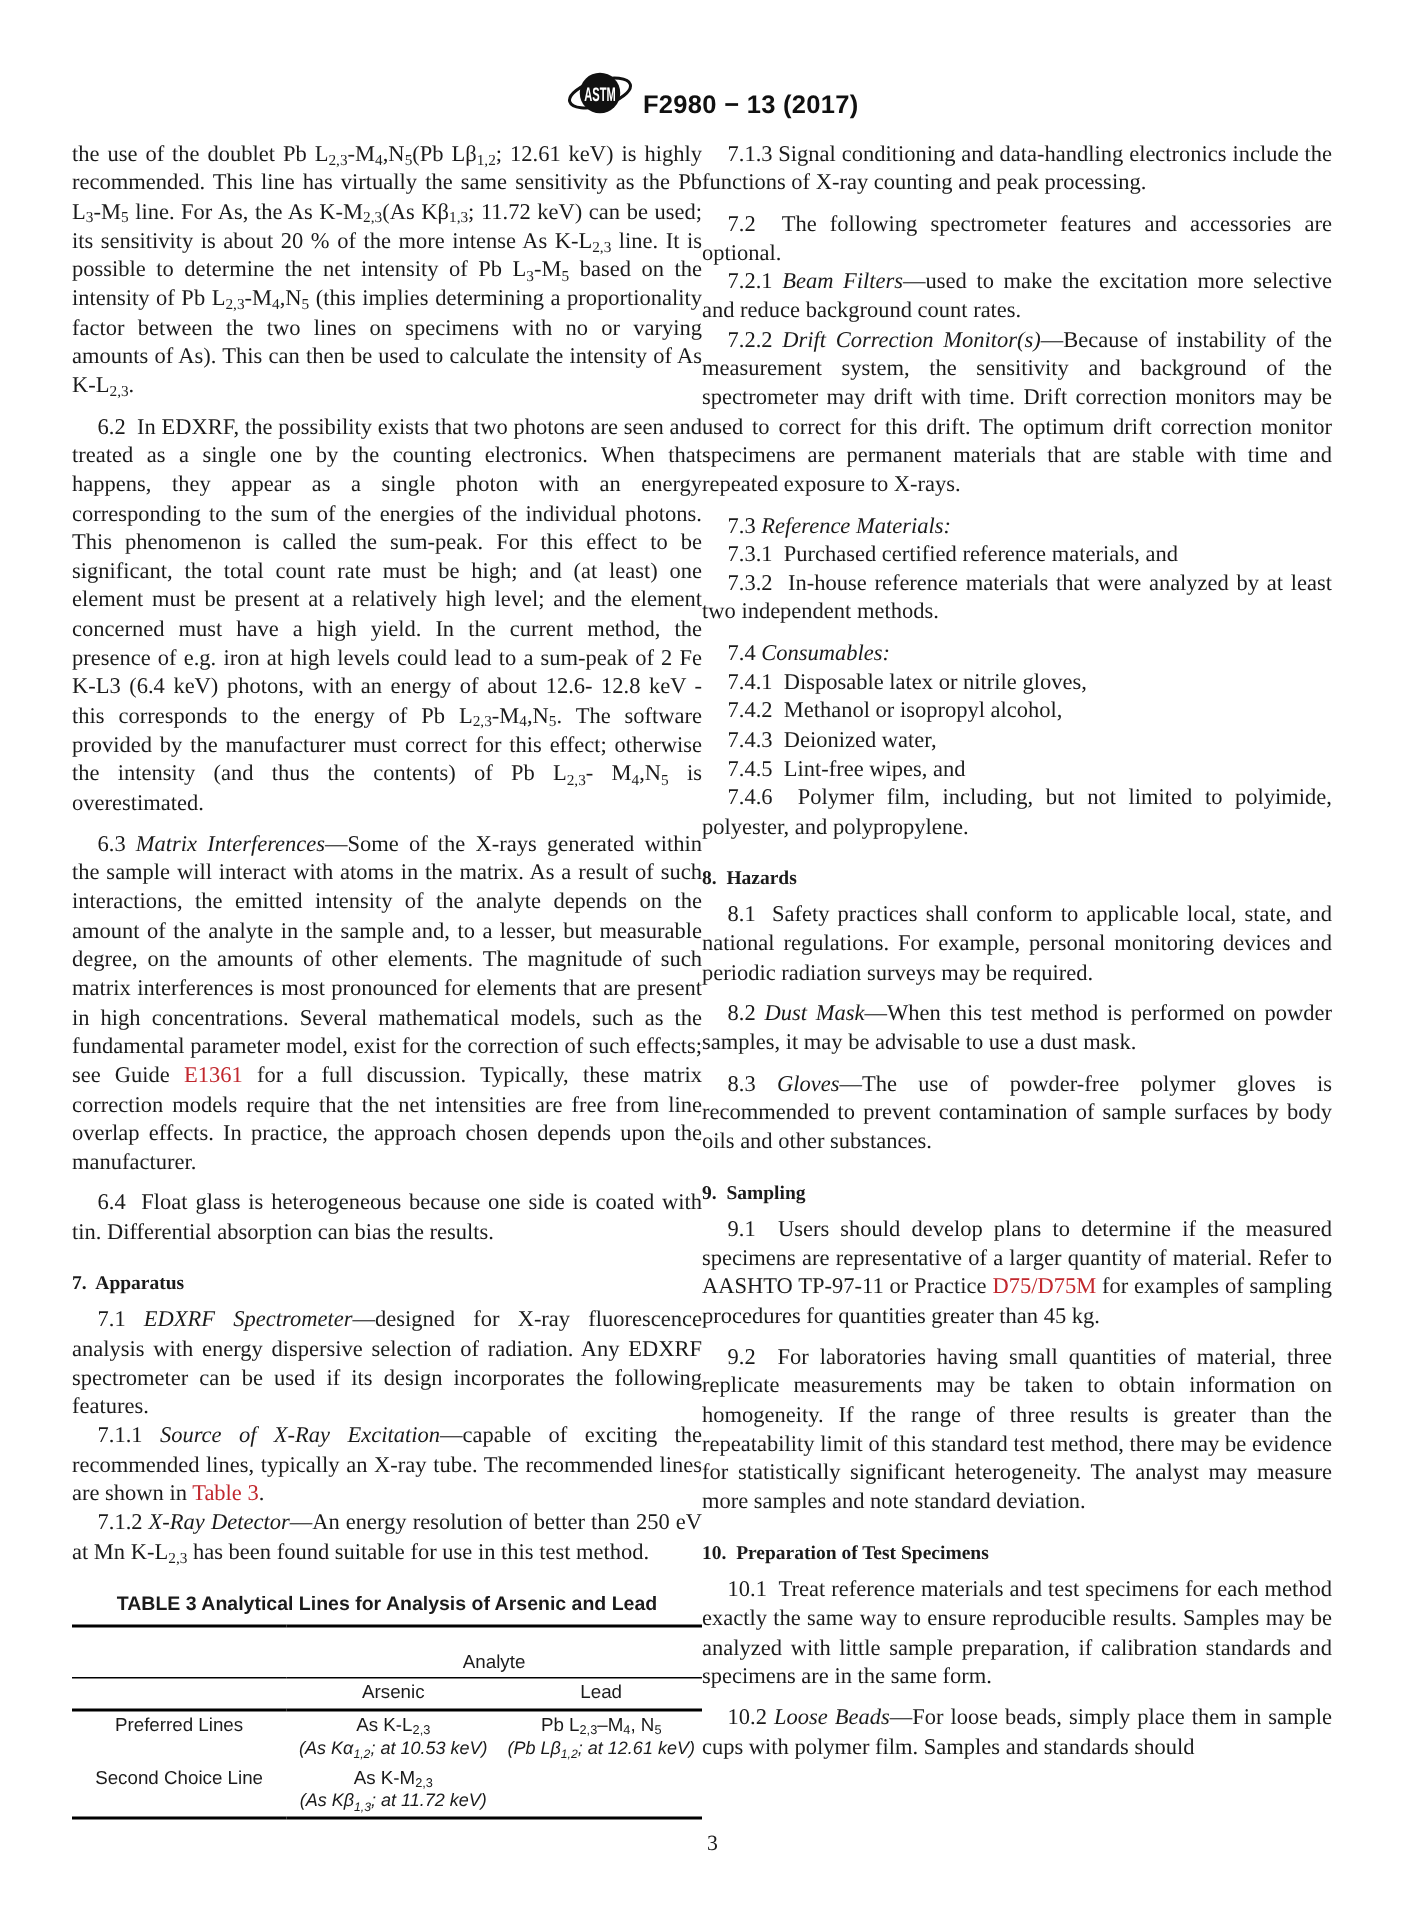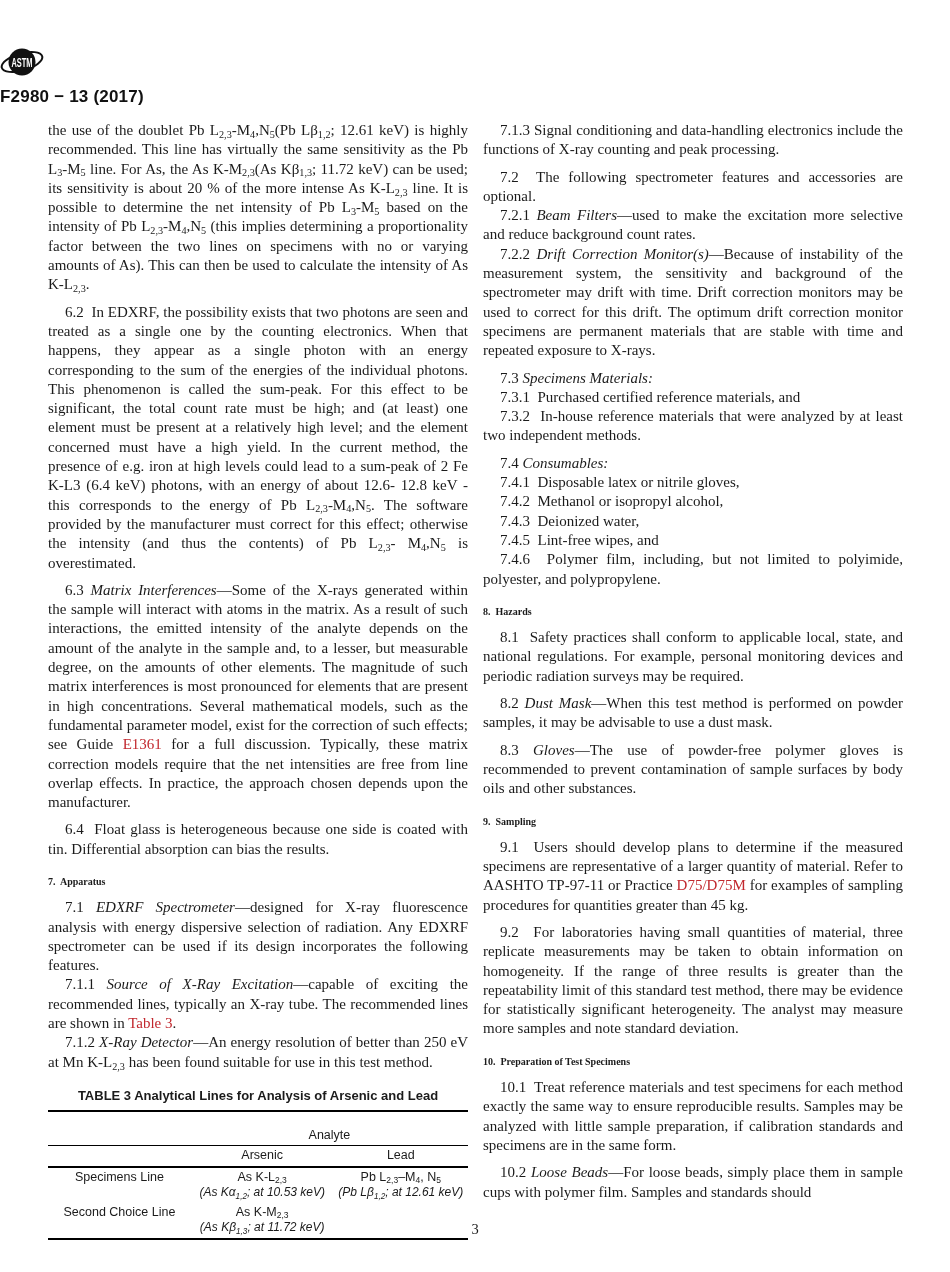--- a/index.html
+++ b/index.html
@@ -10,51 +10,49 @@
     height: 1272px;
     margin: 0 auto;
     background: #ffffff;
     overflow: hidden;
     font-family: "Liberation Serif", "DejaVu Serif", serif;
     color: #1b1b1b;
   }
   .doc-header {
     display: flex;
     justify-content: center;
-    align-items: flex-start;
+    align-items: flex-end;
     gap: 7px;
     padding-top: 44px;
-    flex-direction: column;
   }
   .doc-code {
     font-family: "Liberation Sans", "DejaVu Sans", sans-serif;
     font-weight: bold;
     font-size: 17px;
     letter-spacing: 0.2px;
     color: #111;
   }
   .columns {
     display: flex;
-    gap: 15px;
     padding: 14px 47px 0 48px;
   }
   .col {
     width: 420px;
     font-size: 15px;
     line-height: 19.3px;
     text-align: justify;
   }
   .para { text-indent: 17px; }
   .flush { text-indent: 0; }
   .sp { margin-top: 8px; }
   .h2 {
     font-weight: bold;
     text-align: left;
     text-indent: 0;
-    font-size: 10px;
+    font-size: 13px;
     margin: 13px 0 7px 0;
   }
   sub {
     font-size: 68%;
     line-height: 0;
     vertical-align: baseline;
     position: relative;
     top: 0.28em;
   }
   .link { color: var(--link, #c1272d); text-decoration: none; cursor: pointer; }
@@ -131,40 +129,40 @@
             <tr class="analyte-row">
               <td class="c1"></td>
               <td colspan="2">Analyte</td>
             </tr>
             <tr class="subhead-row">
               <td class="c1"></td>
               <td class="c2">Arsenic</td>
               <td class="c3">Lead</td>
             </tr>
             <tr>
-              <td class="c1">Specimens Line</td>
+              <td class="c1">Preferred Lines</td>
               <td class="c2">As K-L<sub>2,3</sub><br><span class="tnote">(As Kα<sub>1,2</sub>; at 10.53 keV)</span></td>
               <td class="c3">Pb L<sub>2,3</sub>–M<sub>4</sub>, N<sub>5</sub><br><span class="tnote">(Pb Lβ<sub>1,2</sub>; at 12.61 keV)</span></td>
             </tr>
             <tr>
               <td class="c1">Second Choice Line</td>
               <td class="c2">As K-M<sub>2,3</sub><br><span class="tnote">(As Kβ<sub>1,3</sub>; at 11.72 keV)</span></td>
               <td class="c3"></td>
             </tr>
           </tbody>
         </table>
       </div>
     </div>
 
     <div class="col">
       <p class="para">7.1.3 Signal conditioning and data-handling electronics include the functions of X-ray counting and peak processing.</p>
       <p class="para sp">7.2&nbsp; The following spectrometer features and accessories are optional.</p>
       <p class="para">7.2.1 <i>Beam Filters</i>—used to make the excitation more selective and reduce background count rates.</p>
       <p class="para">7.2.2 <i>Drift Correction Monitor(s)</i>—Because of instability of the measurement system, the sensitivity and background of the spectrometer may drift with time. Drift correction monitors may be used to correct for this drift. The optimum drift correction monitor specimens are permanent materials that are stable with time and repeated exposure to X-rays.</p>
-      <p class="para sp">7.3 <i>Specimens Materials:</i></p>
+      <p class="para sp">7.3 <i>Reference Materials:</i></p>
       <p class="para">7.3.1&nbsp; Purchased certified reference materials, and</p>
       <p class="para">7.3.2&nbsp; In-house reference materials that were analyzed by at least two independent methods.</p>
       <p class="para sp">7.4 <i>Consumables:</i></p>
       <p class="para">7.4.1&nbsp; Disposable latex or nitrile gloves,</p>
       <p class="para">7.4.2&nbsp; Methanol or isopropyl alcohol,</p>
       <p class="para">7.4.3&nbsp; Deionized water,</p>
       <p class="para">7.4.5&nbsp; Lint-free wipes, and</p>
       <p class="para">7.4.6&nbsp; Polymer film, including, but not limited to polyimide, polyester, and polypropylene.</p>
       <p class="h2">8.&nbsp; Hazards</p>
       <p class="para">8.1&nbsp; Safety practices shall conform to applicable local, state, and national regulations. For example, personal monitoring devices and periodic radiation surveys may be required.</p>

